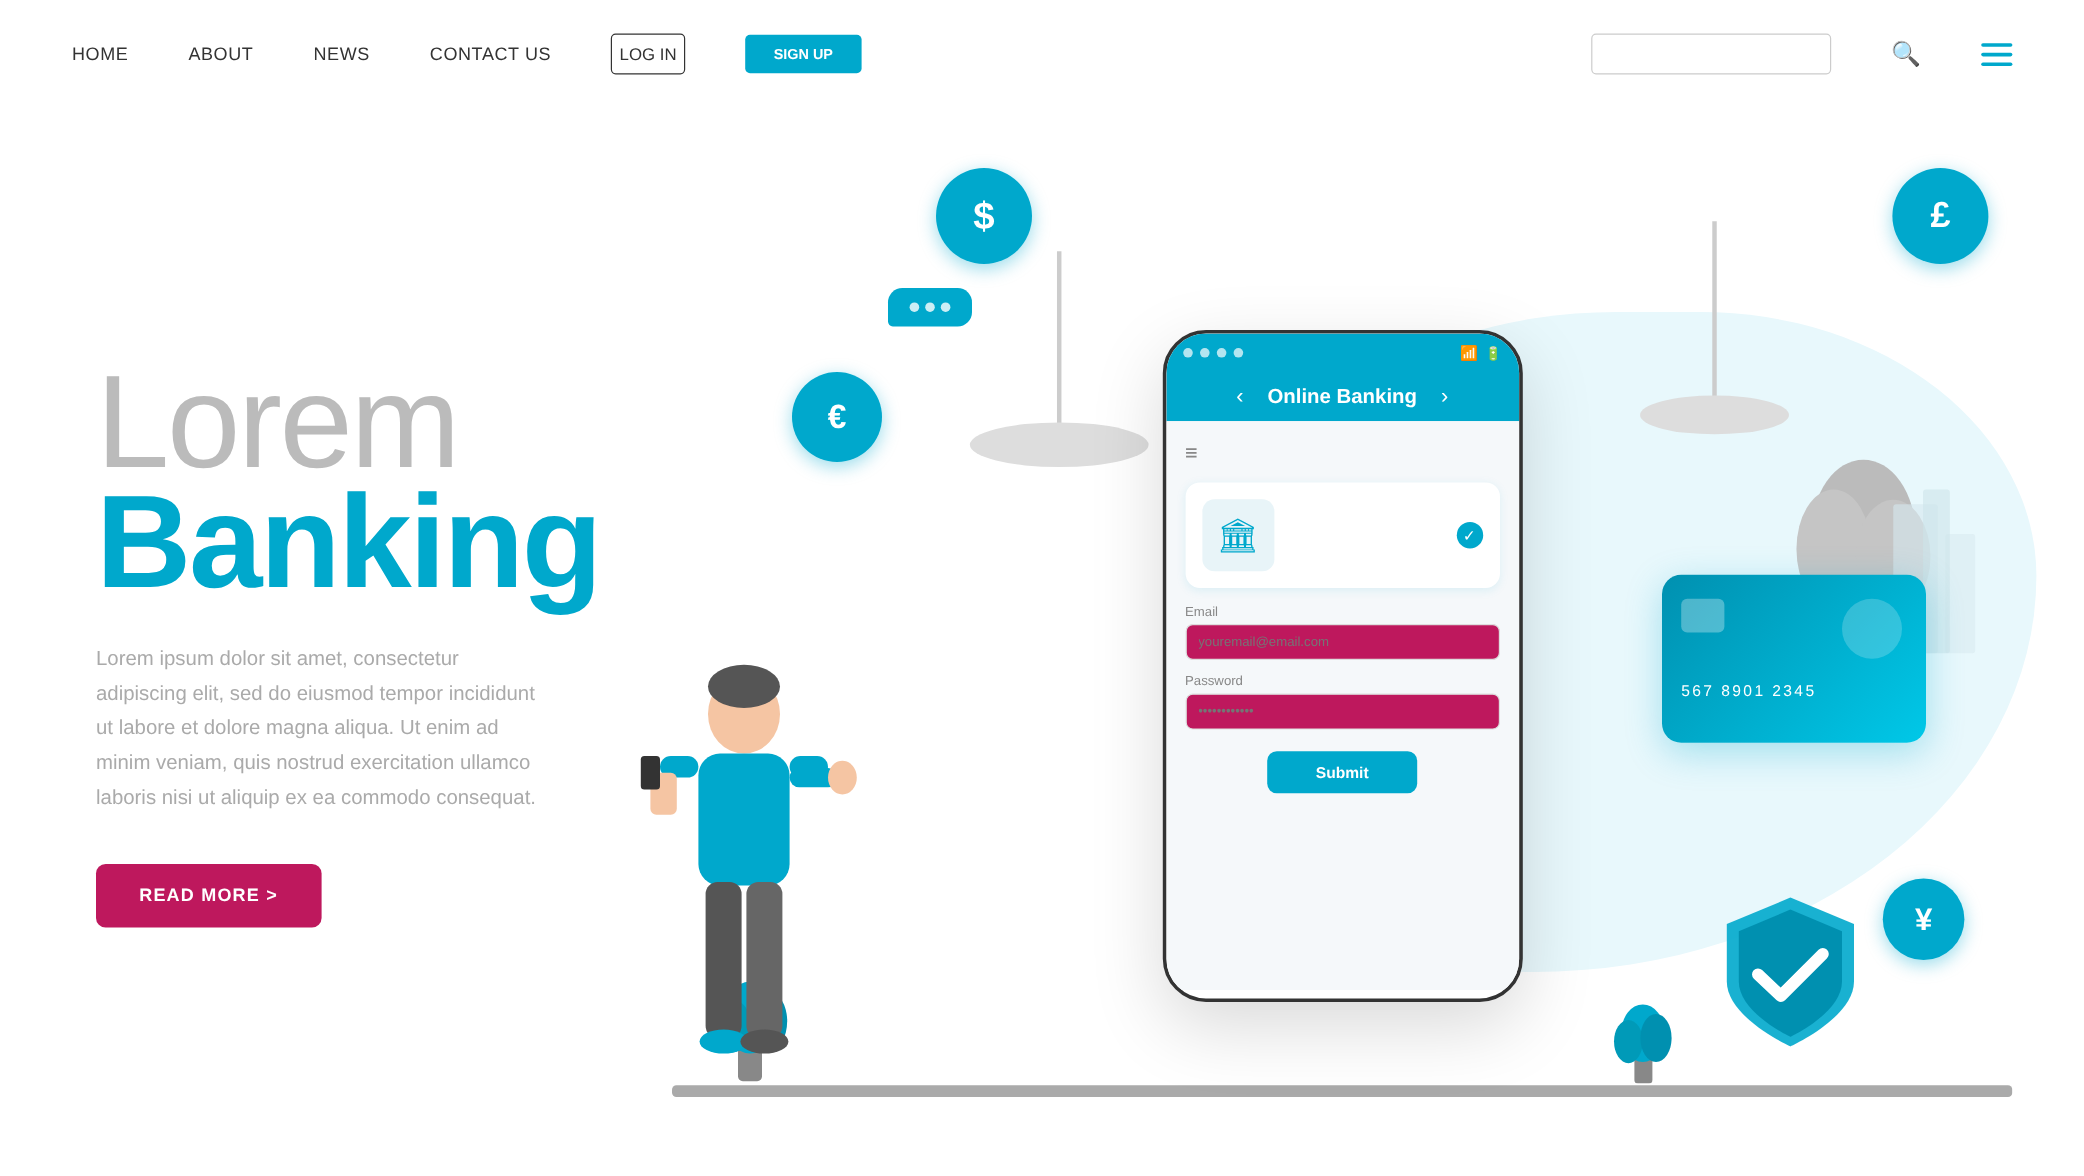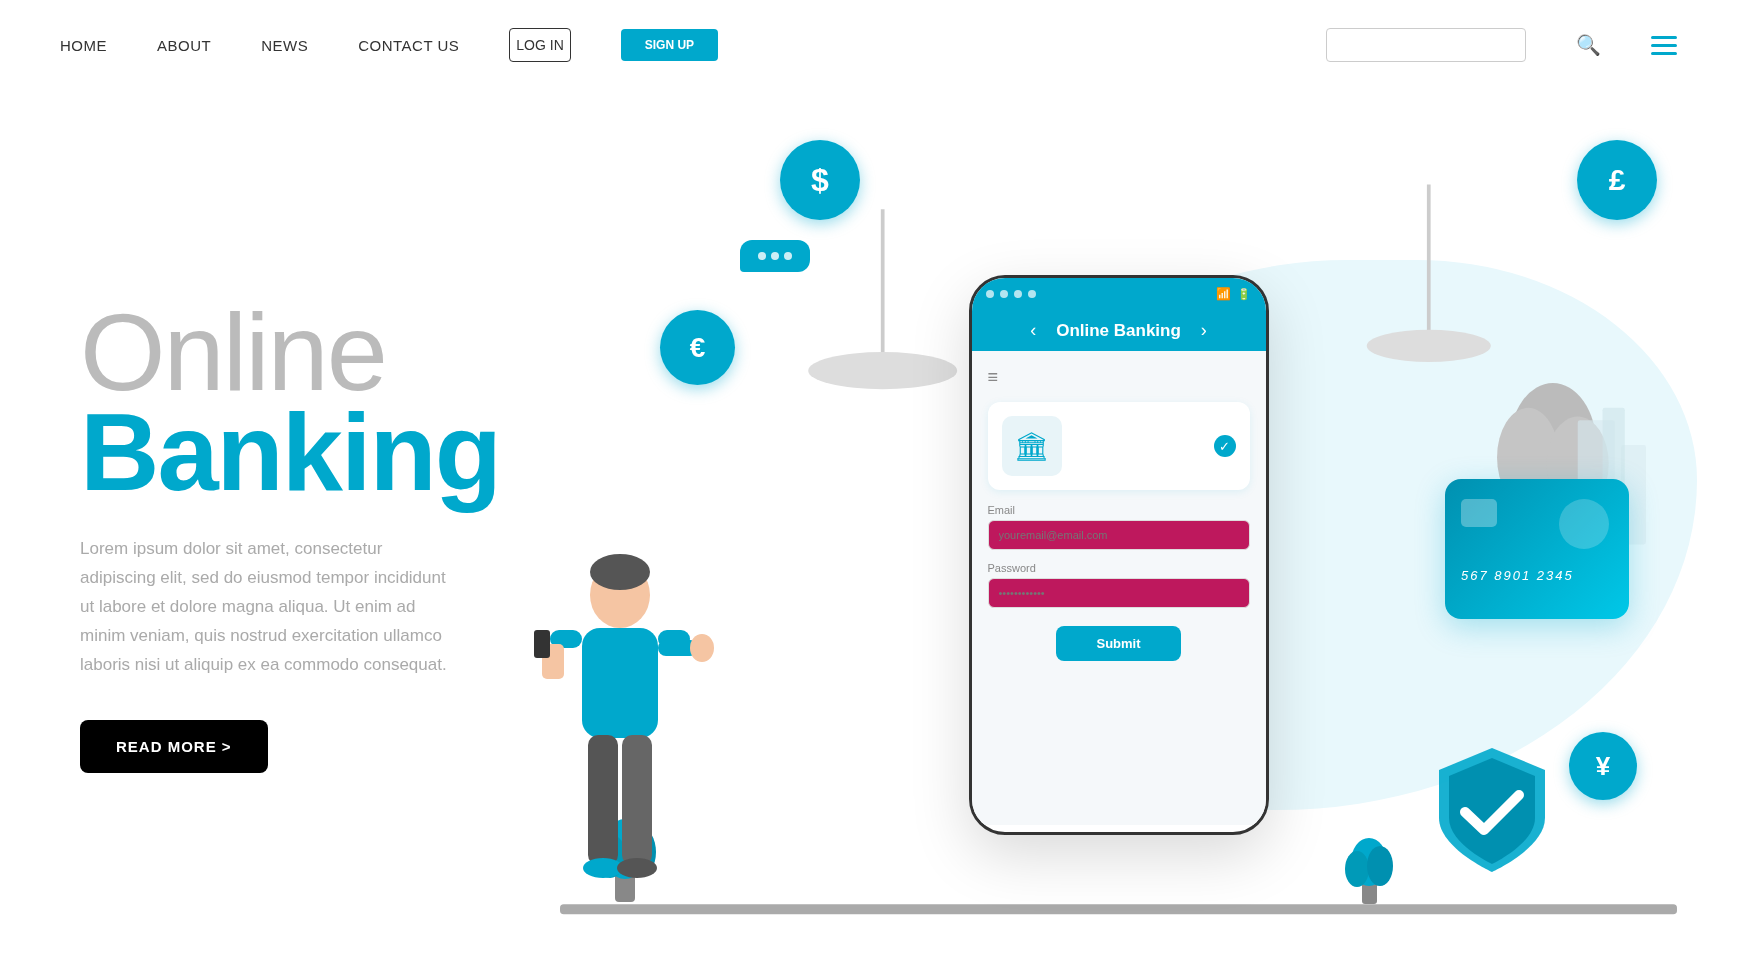--- a/index.html
+++ b/index.html
@@ -100,21 +100,21 @@
     .hero-desc {
       font-size: 17px;
       color: #aaa;
       line-height: 1.7;
       margin-top: 28px;
       max-width: 380px;
     }
     .btn-read-more {
       display: inline-block;
       margin-top: 40px;
-      background: #000000;
+      background: #be185d;
       color: #fff;
       padding: 18px 36px;
       border-radius: 8px;
       font-size: 15px;
       font-weight: 700;
       letter-spacing: 1px;
       cursor: pointer;
       border: none;
     }
 
@@ -239,32 +239,31 @@
       font-weight: 600;
       cursor: pointer;
       display: block;
       margin: 0 auto;
       margin-top: 6px;
     }
 
     
     .credit-card {
       position: absolute;
-      right: 48px;
+      right: 72px;
       top: 50%;
       transform: translateY(-40%);
       z-index: 4;
-      width: 184px;
+      width: 220px;
       height: 140px;
       background: linear-gradient(135deg, #0090b0, #00c8e8);
       border-radius: 16px;
       padding: 16px;
       box-shadow: 0 8px 30px rgba(0,168,204,0.3);
       color: #fff;
-      font-style: italic;
     }
     .card-circle1 {
       width: 50px; height: 50px;
       border-radius: 50%;
       background: rgba(255,255,255,0.2);
       position: absolute;
       top: 20px; right: 20px;
     }
     .card-number {
       position: absolute;
@@ -364,21 +363,21 @@
   <div class="menu-icon-wrap">
     <div class="menu-bar"></div>
     <div class="menu-bar"></div>
     <div class="menu-bar"></div>
   </div>
 </nav>
 
 <div class="hero">
 
   <div class="hero-left">
-    <div class="title-online">Online</div>
+    <div class="title-online">Lorem</div>
     <div class="title-banking">Banking</div>
     <p class="hero-desc">Lorem ipsum dolor sit amet, consectetur adipiscing elit, sed do eiusmod tempor incididunt ut labore et dolore magna aliqua. Ut enim ad minim veniam, quis nostrud exercitation ullamco laboris nisi ut aliquip ex ea commodo consequat.</p>
     <button class="btn-read-more">READ MORE  &gt;</button>
   </div>
 
   <div class="hero-right">
 
     <div class="blob"></div>
 
     <svg class="office-bg" viewBox="0 0 900 800" xmlns="http://www.w3.org/2000/svg">

